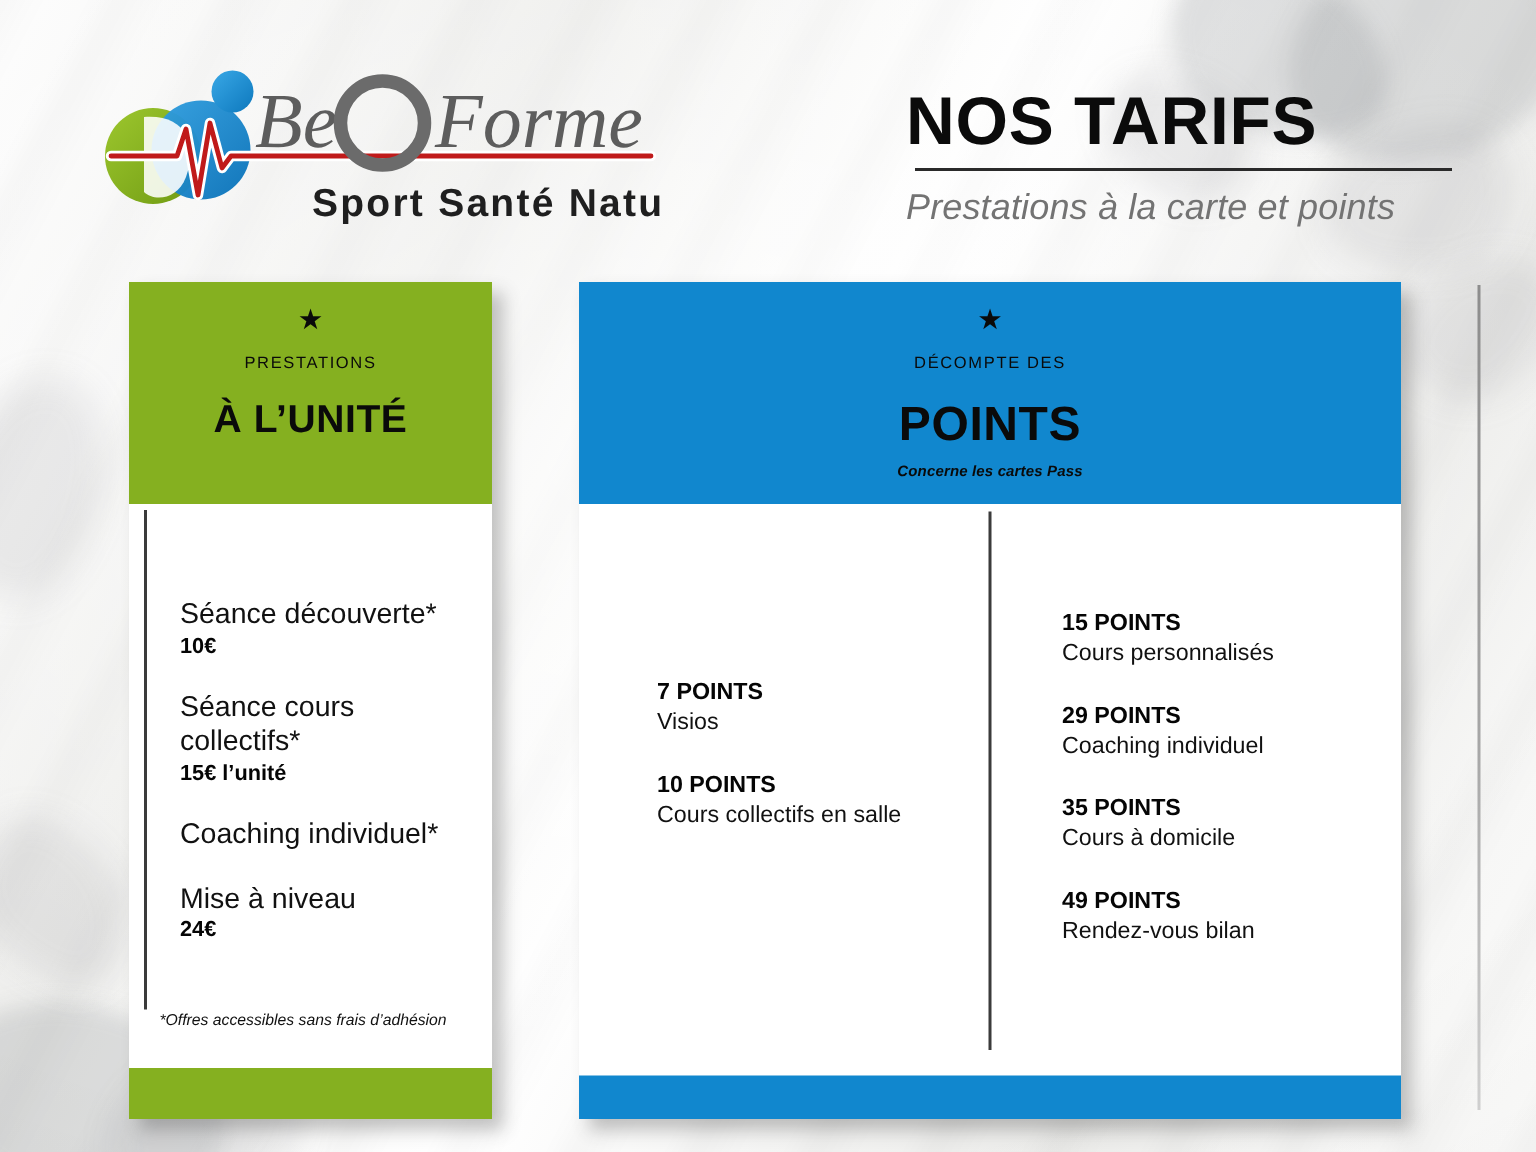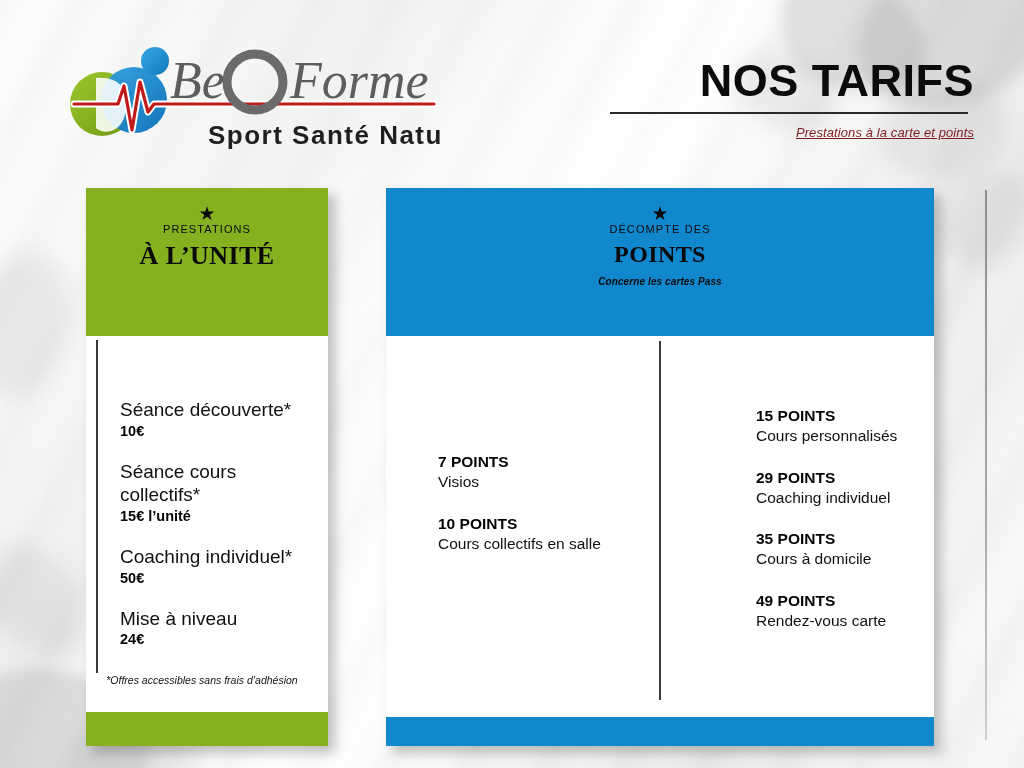--- a/index.html
+++ b/index.html
@@ -58,58 +58,59 @@
     z-index:3;
   }
 
   
   #logo { position:absolute; left:62px; top:42px; width:380px; height:115px; }
   #logo svg { display:block; width:380px; height:115px; }
 
   
   #title-block {
     position:absolute; right:50px; top:58px;
-    width:370px; text-align:right;
+    width:370px; text-align:left;
   }
   #page-title {
     font-size:45px; font-weight:bold; letter-spacing:0.5px;
     line-height:1.0; color:#0b0b0b;
     font-family:"Liberation Sans", sans-serif;
   }
   #title-rule {
     height:1.5px; background:#2a2a2a; margin:9px 6px 0 6px;
   }
   #page-subtitle {
     margin-top:11px;
-    font-size:13px; font-style:italic; font-weight:500;
-    color:#7f1d1d; letter-spacing:0.1px;text-decoration:underline;
+    font-size:24px; font-style:italic; font-weight:500;
+    color:#737373; letter-spacing:0.1px;
   }
 
   
   .card { position:absolute; z-index:2; }
   .card-shadow {
     position:absolute; inset:0;
     box-shadow:7px 7px 11px rgba(60,60,60,0.30);
     background:#ffffff;
   }
   .card-inner { position:relative; width:100%; height:100%; background:#fff; }
 
   .card-head {
     position:relative;
     text-align:center;
     color:#0a0a0a;
     padding-top:16px;
   }
   .star { font-size:19px; line-height:1; color:#0a0a0a; }
   .head-kicker {
+    margin-top:13px;
     font-size:11px; letter-spacing:1.1px; font-weight:500;
   }
   .head-title {
-    margin-top:6px;
-    font-weight:bold; letter-spacing:0.4px;font-family:Liberation Serif, serif;
+    margin-top:16px;
+    font-weight:bold; letter-spacing:0.4px;
   }
   .head-note {
     margin-top:8px;
     font-size:10px; font-style:italic; font-weight:600; letter-spacing:0.1px;
   }
 
   .card-foot { position:absolute; left:0; bottom:0; width:100%; }
 
   .divider-v {
     position:absolute; width:1.5px; background:#3b3b3b;
@@ -133,27 +134,27 @@
   #unite-note {
     position:absolute; left:4px; right:14px; bottom:58px;
     text-align:center;
     font-size:10.5px; font-style:italic; font-weight:500;
     line-height:1.45; color:#111;
   }
 
   
   #card-points { left:386px; top:188px; width:548px; height:558px; }
   #card-points .card-head { height:148px; background:#1187ce; }
-  #card-points .head-title { font-size:24px; }
+  #card-points .head-title { font-size:32px; }
   #card-points .card-foot { height:29px; background:#1187ce; }
   #card-points .divider-v { left:273px; top:153px; height:359px; }
 
   .p-col { position:absolute; }
   #points-col-left  { left:52px;  top:264px; width:195px; }
-  #points-col-right { left:322px; top:218px; width:210px;margin-left:48px; }
+  #points-col-right { left:322px; top:218px; width:210px; }
 
   .p-item { margin-bottom:22px; }
   .p-item:last-child { margin-bottom:0; }
   .p-points { font-size:15.5px; font-weight:bold; color:#050505; line-height:1.3; }
   .p-label  { font-size:15.5px; font-weight:400; color:#111; line-height:1.25; }
 
   
   #right-rule {
     position:absolute; left:985px; top:190px;
     width:1.5px; height:550px;
@@ -241,21 +242,20 @@
       <div class="u-item">
         <div class="u-name">Séance découverte*</div>
         <div class="u-price">10€</div>
       </div>
       <div class="u-item">
         <div class="u-name">Séance cours collectifs*</div>
         <div class="u-price">15€ l’unité</div>
       </div>
       <div class="u-item">
         <div class="u-name">Coaching individuel*</div>
-        <div class="u-price">50€</div>
       </div>
       <div class="u-item">
         <div class="u-name">Mise à niveau</div>
         <div class="u-price">24€</div>
       </div>
     </div>
 
     <div id="unite-note">*Offres accessibles sans frais d’adhésion</div>
 
     <div class="card-foot"></div>
@@ -294,21 +294,21 @@
       <div class="p-item">
         <div class="p-points">29 POINTS</div>
         <div class="p-label">Coaching individuel</div>
       </div>
       <div class="p-item">
         <div class="p-points">35 POINTS</div>
         <div class="p-label">Cours à domicile</div>
       </div>
       <div class="p-item">
         <div class="p-points">49 POINTS</div>
-        <div class="p-label">Rendez-vous carte</div>
+        <div class="p-label">Rendez-vous bilan</div>
       </div>
     </div>
 
     <div class="card-foot"></div>
   </div>
 </div>
 
 <div id="right-rule"></div>
 
 </body></html>

